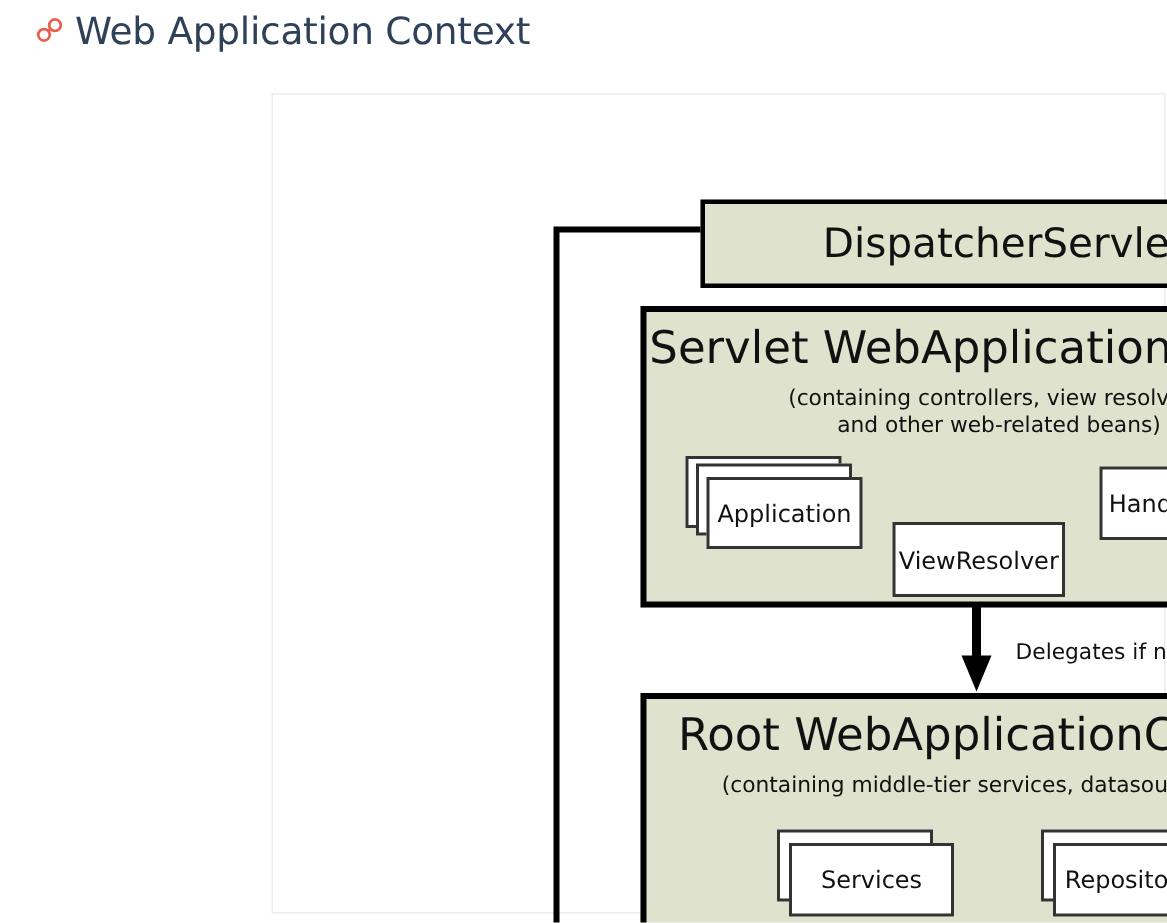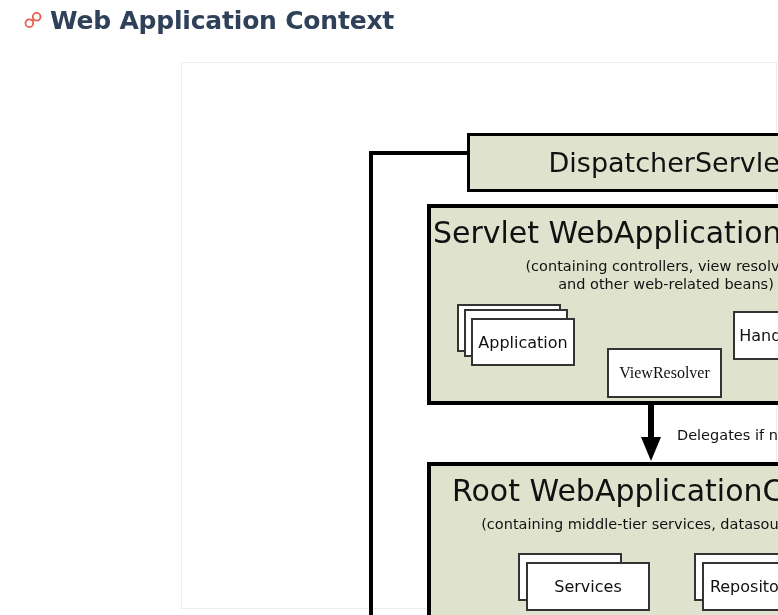--- a/index.html
+++ b/index.html
@@ -26,21 +26,21 @@
     white-space: nowrap;
   }
   #link-icon {
     width: 22px;
     height: 26px;
     flex: 0 0 auto;
     display: block;
   }
   #heading-text {
     font-size: 25px;
-    font-weight: bold;
+    font-weight: normal;
     color: #2e4159;
     letter-spacing: -0.2px;
     line-height: 1;
   }
 
   
   #figure-frame {
     position: absolute;
     left: 181px;
     top: 62px;
@@ -150,31 +150,31 @@
   .leaf .layer.l1 { z-index: 2; }
   .leaf .layer.l2 { z-index: 1; }
 
   
   #controllers { left: 275px; top: 241px; width: 118px; height: 63px; }
   #controllers .layer.l2 { left: 0px;  top: 0px;  width: 104px; height: 48px; }
   #controllers .layer.l1 { left: 7px;  top: 5px;  width: 104px; height: 48px; }
   #controllers .face     { left: 14px; top: 14px; width: 104px; height: 48px; }
 
   
-  #view-resolver { left: 425px; top: 285px; width: 93px; height: 50px; font-family: Liberation Serif, serif; }
+  #view-resolver { left: 413px; top: 285px; width: 93px; height: 50px; }
   #view-resolver .face { left: 0; top: 0; width: 115px; height: 50px; }
 
   
   #handler-mapping { left: 551px; top: 248px; width: 144px; height: 49px; }
   #handler-mapping .face { left: 0; top: 0; width: 144px; height: 49px; }
 
   
   #services { left: 336px; top: 490px; width: 115px; height: 58px; }
   #services .layer.l1 { left: 0px; top: 0px;  width: 104px; height: 48px; }
-  #services .face     { left: 8px; top: 9px;  width: 124px; height: 49px; }
+  #services .face     { left: 8px; top: 9px;  width: 110px; height: 49px; }
 
   
   #repositories { left: 512px; top: 490px; width: 122px; height: 58px; }
   #repositories .layer.l1 { left: 0px; top: 0px; width: 110px; height: 48px; }
   #repositories .face     { left: 8px; top: 9px; width: 114px; height: 49px; }
 
   
   #delegate-arrow {
     position: absolute;
     left: 458px;

